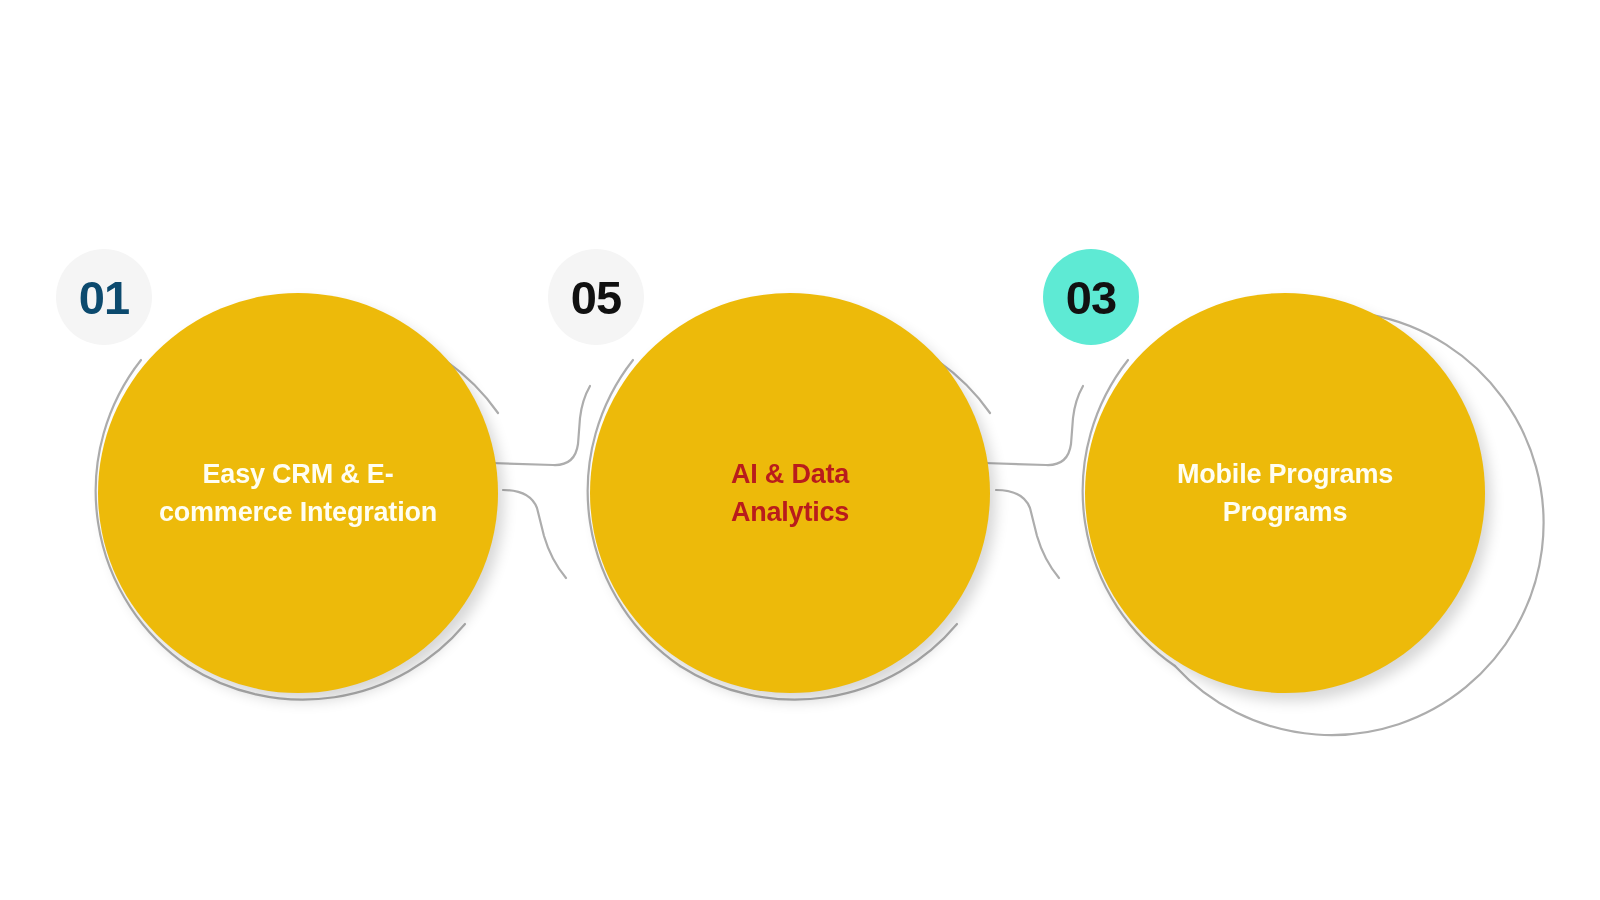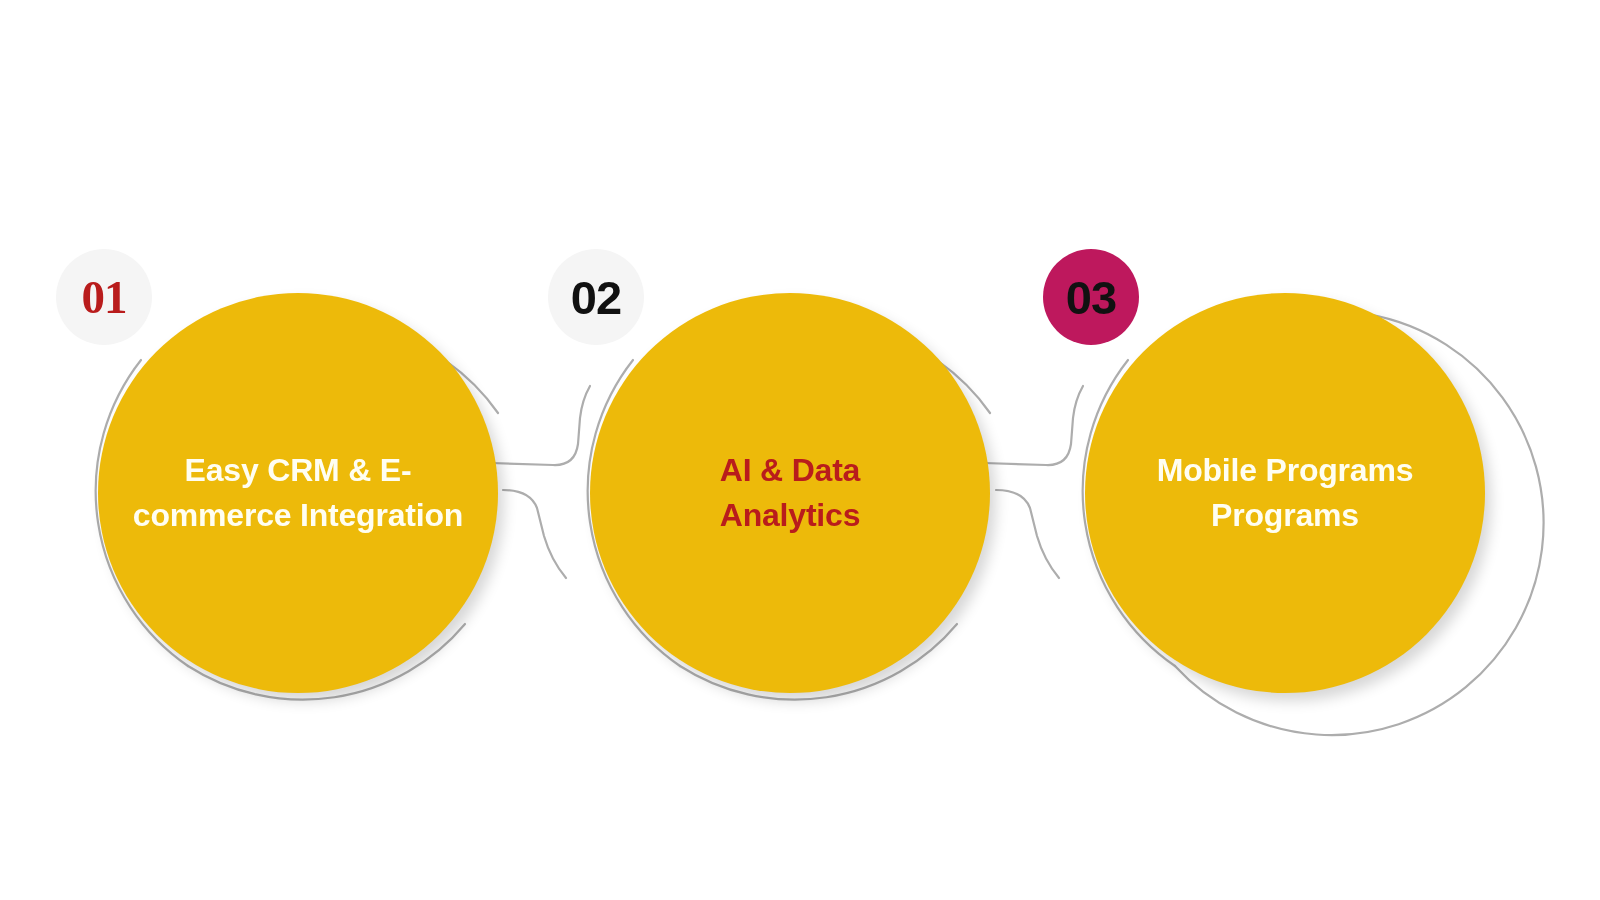--- a/index.html
+++ b/index.html
@@ -7,21 +7,21 @@
        font-family:"Liberation Sans","DejaVu Sans",sans-serif;}
   #stage{position:relative;width:1600px;height:900px;background:#ffffff;}
   #wires{position:absolute;left:0;top:0;width:1600px;height:900px;}
 
   .node{position:absolute;width:400px;height:400px;}
   .disk{position:absolute;left:0;top:0;width:400px;height:400px;
         border-radius:50%;background:var(--accent,#EDBA0A);
         box-shadow:6px 8px 14px rgba(0,0,0,0.16);}
   .label{position:absolute;left:14px;top:0;width:372px;height:400px;
          display:flex;align-items:center;justify-content:center;
-         text-align:center;color:#FFFEF2;font-size:32px;font-weight:700;
+         text-align:center;color:#FFFEF2;font-size:27px;font-weight:700;
          line-height:1.42;letter-spacing:-0.2px;
          white-space:pre-line;}
   .badge{position:absolute;width:96px;height:96px;border-radius:50%;
          background:#F5F5F5;left:-42px;top:-44px;
          display:flex;align-items:center;justify-content:center;}
   .badge span{color:#111111;font-size:47px;font-weight:800;
               letter-spacing:-1px;line-height:1;}
 
   #n1{left:98px;top:293px;}
   #n2{left:590px;top:293px;}
@@ -52,35 +52,35 @@
       <path d="M 984 463 L 1046 465 Q 1068 466 1071 444 L 1073 418 Q 1075 400 1083 386"></path>
       <path d="M 996 490 Q 1023 490 1030 508 L 1037 536 Q 1044 560 1059 578"></path>
     </g>
   </svg>
 
   <div class="node" id="n1">
     <div class="disk"></div>
     <div class="label" style="color: rgb(255, 254, 242);">Easy CRM &amp; E-
 commerce Integration</div>
     <div class="badge" style="background: rgb(245, 245, 245);">
-      <span style="color: #b91c1c; font-family: Liberation Serif, serif;">01</span>
+      <span style="color: #0c4a6e;">01</span>
     </div>
   </div>
 
   <div class="node" id="n2">
     <div class="disk"></div>
     <div class="label" style="color: #b91c1c;">AI &amp; Data
 Analytics</div>
     <div class="badge" style="background: rgb(245, 245, 245);">
-      <span style="color: rgb(17, 17, 17);">02</span>
+      <span style="color: rgb(17, 17, 17);">05</span>
     </div>
   </div>
 
   <div class="node" id="n3">
     <div class="disk"></div>
     <div class="label" style="color: rgb(255, 254, 242);">Mobile Programs
 Programs</div>
-    <div class="badge" style="background: #be185d;">
+    <div class="badge" style="background: #5eead4;">
       <span style="color: rgb(17, 17, 17);">03</span>
     </div>
   </div>
 
 </div>
 
 </body></html>

